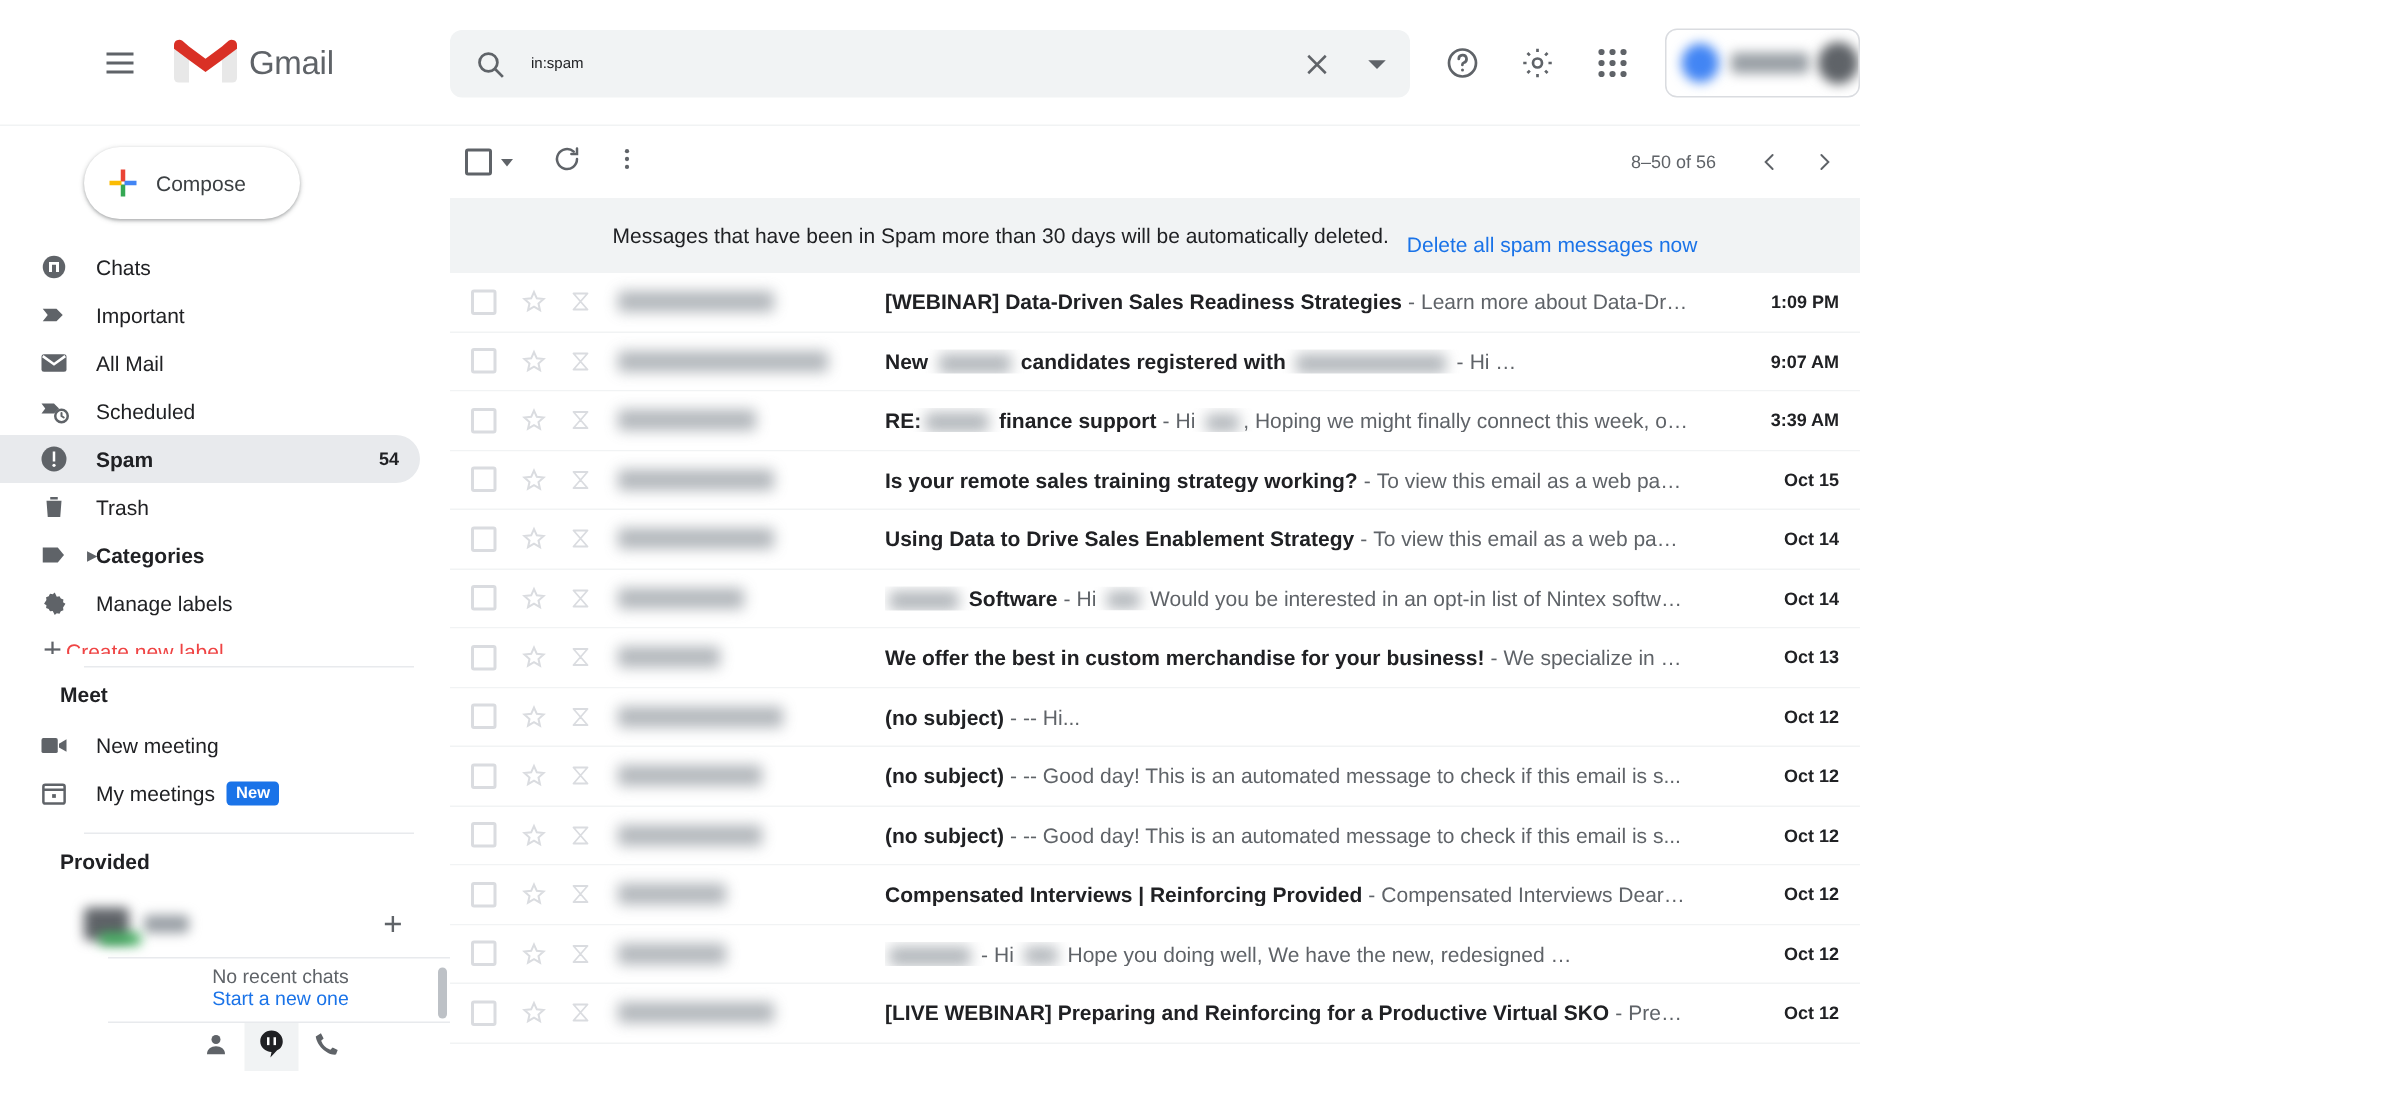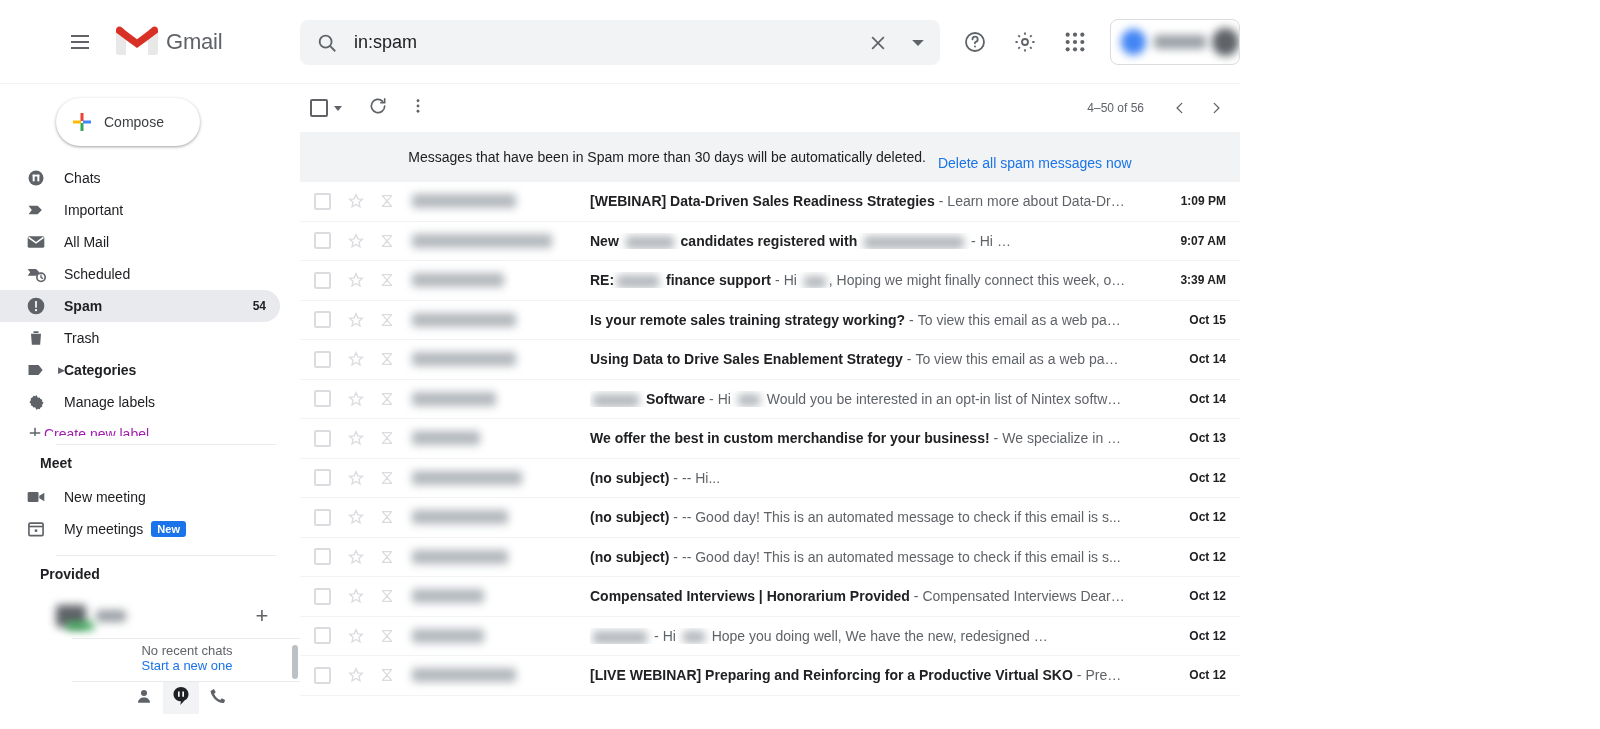--- a/index.html
+++ b/index.html
@@ -35,21 +35,21 @@
 
   .searchwrap {
     position: absolute; left: 300px; top: 20px;
     width: 640px; height: 45px;
     background: #f1f3f4; border-radius: 8px;
     display: flex; align-items: center;
   }
   .search-icon { margin-left: 16px; display:flex; }
   .search-input {
     flex: 1; border: none; outline: none; background: transparent;
-    font-size: 18px; color: #202124; margin-left: 14px;
+    font-size: 10px; color: #202124; margin-left: 14px;
     font-family: "Liberation Sans", sans-serif;
   }
   .search-clear { width: 36px; display: flex; justify-content: center; cursor: pointer; }
   .search-options { width: 44px; display: flex; justify-content: center; cursor: pointer; }
 
   .header-right {
     position: absolute; right: 0px; top: 16px; height: 52px;
     display: flex; align-items: center;
   }
   .hicon {
@@ -95,21 +95,21 @@
   .caret {
     width: 12px; position: absolute; left: 58px; font-size: 9px; color: #5f6368;
   }
   .navitem.with-caret { position: relative; }
 
   .nav-divider { border-top: 1px solid #e8eaed; margin: 8px 24px 0 56px; }
 
   .cut-row { height: 18px; overflow: hidden; position: relative; }
   .cut-row .inner {
     display:flex; align-items:center; padding-left: 26px; height: 32px;
-    font-size: 14px; color: #a21caf;
+    font-size: 14px; color: #ef4444;
   }
 
   .section-title {
     font-size: 14px; color: #202124; font-weight: 700;
     padding-left: 40px; height: 36px; display: flex; align-items: center;
   }
 
   .hangouts-card {
     position: relative; margin-top: 2px;
   }
@@ -487,21 +487,21 @@
       <div class="tb-btn">
         <span>
           <svg width="18" height="18" viewBox="0 0 24 24" fill="#5f6368">
             <circle cx="12" cy="5" r="1.9"></circle>
               <circle cx="12" cy="12" r="1.9"></circle>
               <circle cx="12" cy="19" r="1.9"></circle>
           </svg>
         </span>
       </div>
       <div class="pager">
-        <span class="pager-text">4–50 of 56</span>
+        <span class="pager-text">8–50 of 56</span>
         <span class="pager-btn">
           <svg width="14" height="14" viewBox="0 0 24 24" fill="none" stroke="#5f6368" stroke-width="2.2" stroke-linecap="round">
               <path d="M15 4 7 12l8 8"></path>
             </svg>
         </span>
         <span class="pager-btn">
           <svg width="14" height="14" viewBox="0 0 24 24" fill="none" stroke="#5f6368" stroke-width="2.2" stroke-linecap="round">
               <path d="M9 4l8 8-8 8"></path>
             </svg>
         </span>
@@ -765,21 +765,21 @@
             <span class="r-imp">
               <svg width="16" height="16" viewBox="0 0 24 24" fill="none" stroke="#dadce0" stroke-width="1.8" stroke-linejoin="round">
                 <path d="M5 4h14l-7 8 7 8H5l7-8z"></path>
               </svg>
             </span>
           </div>
           <div class="sender">
             <span class="blur-text ib" style="width:72px;height:14px;margin:0 3px;"></span>
           </div>
           <div class="subjcell">
-            <span class="subj">Compensated Interviews | Honorarium Provided</span>
+            <span class="subj">Compensated Interviews | Reinforcing Provided</span>
             <span class="dash">-</span>
             <span class="snippet"><span>Compensated&nbsp;Interviews&nbsp;Dear&nbsp;</span><span class="blur-text ib" style="width:36px;height:12px;margin:0 3px;"></span></span>
           </div>
           <div class="datecell">Oct 12</div>
         </div>
         <div class="mailrow">
           <div class="rowicons">
             <span class="r-cb"></span>
             <span class="r-star">
               <svg width="18" height="18" viewBox="0 0 24 24" fill="none" stroke="#dadce0" stroke-width="1.8">

